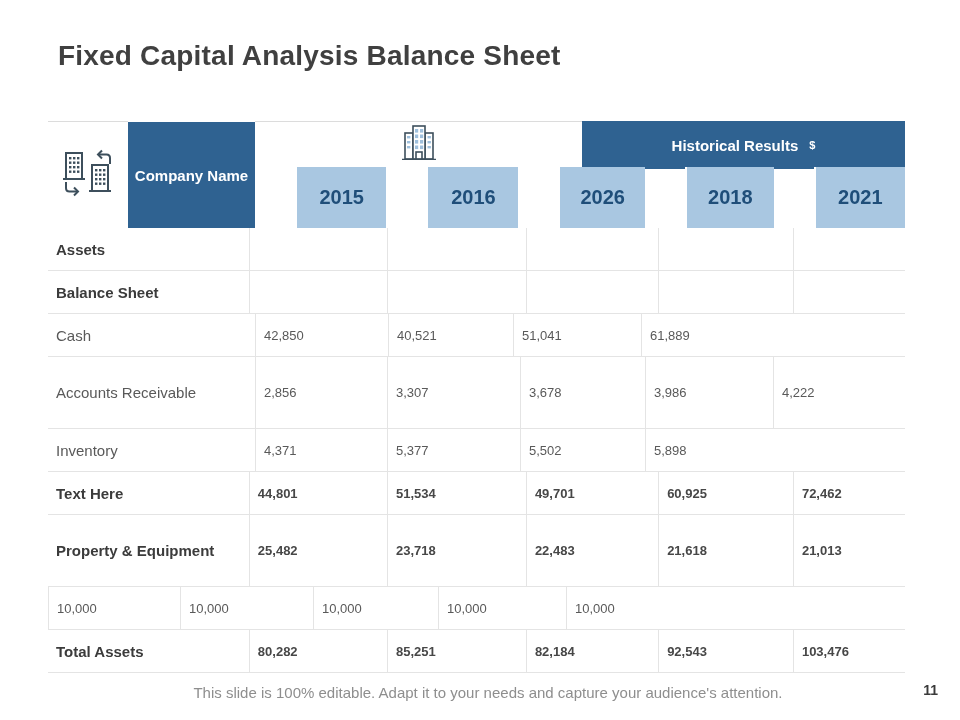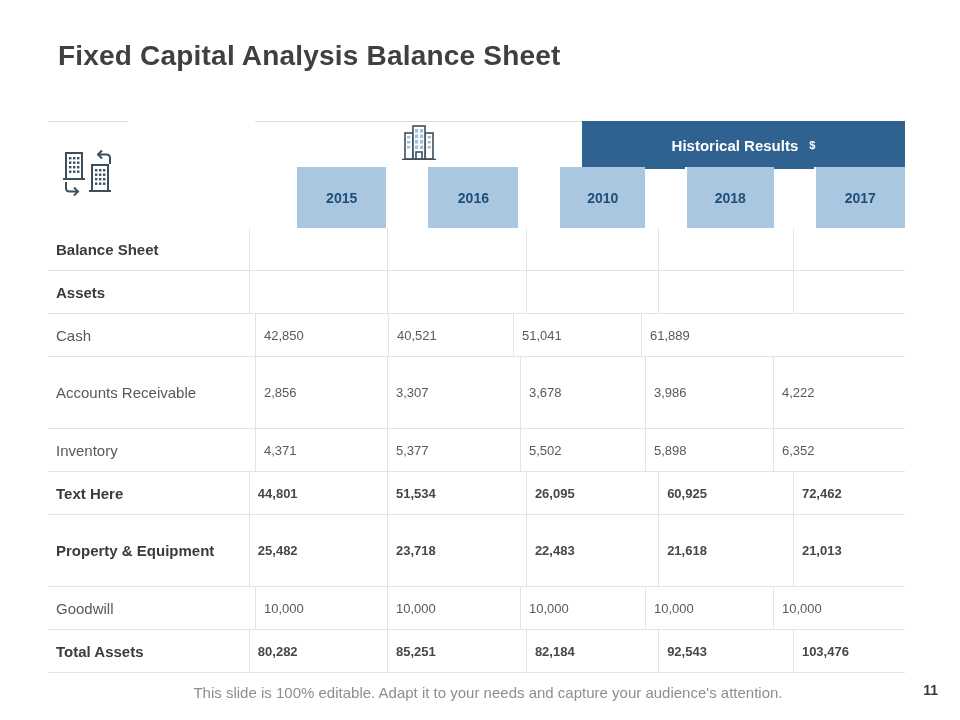--- a/index.html
+++ b/index.html
@@ -26,21 +26,21 @@
   .hcell{position:absolute;display:flex;align-items:center;justify-content:center;}
   .hcell.icon-left{left:0;top:0;width:80px;height:107px;border-top:1px solid #dcdcdc;background:#fff;}
   .hcell.company{left:80px;top:1px;width:127px;height:106px;background:var(--header-dark);
                  color:#fff;font-weight:700;font-size:15px;}
   .hcell.building{left:207px;top:0;width:327px;height:46px;border-top:1px solid #dcdcdc;background:#fff;}
   .hcell.historical{left:534px;top:0;width:323px;height:48px;background:var(--header-dark);
                     color:#fff;font-weight:700;font-size:15px;gap:8px;}
   .hcell.historical .suffix{font-size:11px;font-weight:700;margin-left:3px;}
 
   .years{position:absolute;left:207px;top:46px;width:650px;height:61px;display:flex;}
-  .year{background:var(--header-light);color:var(--year-text);font-weight:700;font-size:14px;
+  .year{background:var(--header-light);color:var(--year-text);font-weight:700;font-size:20px;
         display:flex;align-items:center;justify-content:center;border-left:2px solid #fff;margin-left:40px;}
   .year.y0{width:132px;}.year.y1{width:133px;}.year.y2{width:125px;}
   .year.y3{width:128px;}.year.y4{width:132px;}
 
   .rows{position:absolute;left:0;top:107px;width:857px;}
   .row{display:flex;height:43px;border-bottom:1px solid var(--border);}
   .row.tall{height:72px;text-align:right;}
   .cell{display:flex;align-items:center;}
   .cell.label{width:207px;padding-left:8px;font-size:15px;color:var(--text-regular);}
   .cell.val{padding-left:8px;font-size:13px;color:var(--text-regular);border-left:1px solid var(--border);}
@@ -98,20 +98,21 @@
               <rect x="39" y="29" width="2.4" height="2.4"></rect>
               <rect x="43" y="29" width="2.4" height="2.4"></rect>
             <rect x="35" y="33.5" width="2.4" height="2.4"></rect>
               <rect x="39" y="33.5" width="2.4" height="2.4"></rect>
               <rect x="43" y="33.5" width="2.4" height="2.4"></rect>
           </g>
         </svg>
       </span>
     </div>
 
+    <div class="hcell company">Company Name</div>
 
     <div class="hcell building">
       <span>
         <svg width="34" height="38" viewBox="0 0 34 38" fill="none">
           <g stroke="#3d4f5c" stroke-width="1.6" fill="#ffffff">
             <rect x="3" y="9" width="8" height="26"></rect>
             <rect x="23" y="9" width="8" height="26"></rect>
             <rect x="11" y="2" width="12" height="33"></rect>
             <rect x="14" y="28" width="6" height="7"></rect>
           </g>
@@ -137,36 +138,36 @@
     </div>
 
     <div class="hcell historical">
       <span>Historical Results</span>
       <span class="suffix">$</span>
     </div>
 
     <div class="years">
       <div class="year y0">2015</div>
       <div class="year y1">2016</div>
-      <div class="year y2">2010</div>
+      <div class="year y2">2026</div>
       <div class="year y3">2018</div>
-      <div class="year y4">2017</div>
+      <div class="year y4">2021</div>
     </div>
 
     <div class="rows" id="rows">
         <div class="row bold">
-    <div class="cell label">Balance Sheet</div>
+    <div class="cell label">Assets</div>
     <div class="cell val v0"></div>
     <div class="cell val v1"></div>
     <div class="cell val v2"></div>
     <div class="cell val v3"></div>
     <div class="cell val v4"></div>
   </div>
         <div class="row bold">
-    <div class="cell label">Assets</div>
+    <div class="cell label">Balance Sheet</div>
     <div class="cell val v0"></div>
     <div class="cell val v1"></div>
     <div class="cell val v2"></div>
     <div class="cell val v3"></div>
     <div class="cell val v4"></div>
   </div>
         <div class="row">
     <div class="cell label">Cash</div>
     <div class="cell val v1">42,850</div>
     <div class="cell val v2">40,521</div>
@@ -180,40 +181,38 @@
     <div class="cell val v2">3,678</div>
     <div class="cell val v3">3,986</div>
     <div class="cell val v4">4,222</div>
   </div>
         <div class="row">
     <div class="cell label">Inventory</div>
     <div class="cell val v0">4,371</div>
     <div class="cell val v1">5,377</div>
     <div class="cell val v2">5,502</div>
     <div class="cell val v3">5,898</div>
-    <div class="cell val v4">6,352</div>
   </div>
         <div class="row bold">
     <div class="cell label">Text Here</div>
     <div class="cell val v0">44,801</div>
     <div class="cell val v1">51,534</div>
-    <div class="cell val v2">26,095</div>
+    <div class="cell val v2">49,701</div>
     <div class="cell val v3">60,925</div>
     <div class="cell val v4">72,462</div>
   </div>
         <div class="row bold tall">
     <div class="cell label">Property &amp; Equipment</div>
     <div class="cell val v0">25,482</div>
     <div class="cell val v1">23,718</div>
     <div class="cell val v2">22,483</div>
     <div class="cell val v3">21,618</div>
     <div class="cell val v4">21,013</div>
   </div>
         <div class="row">
-    <div class="cell label">Goodwill</div>
     <div class="cell val v0">10,000</div>
     <div class="cell val v1">10,000</div>
     <div class="cell val v2">10,000</div>
     <div class="cell val v3">10,000</div>
     <div class="cell val v4">10,000</div>
   </div>
         <div class="row bold">
     <div class="cell label">Total Assets</div>
     <div class="cell val v0">80,282</div>
     <div class="cell val v1">85,251</div>

